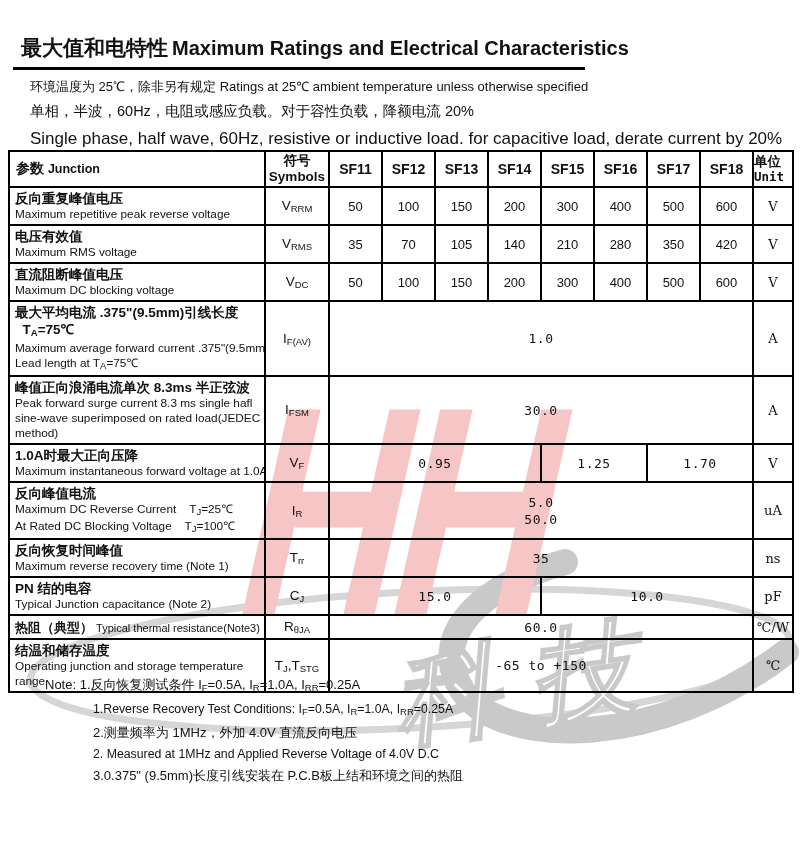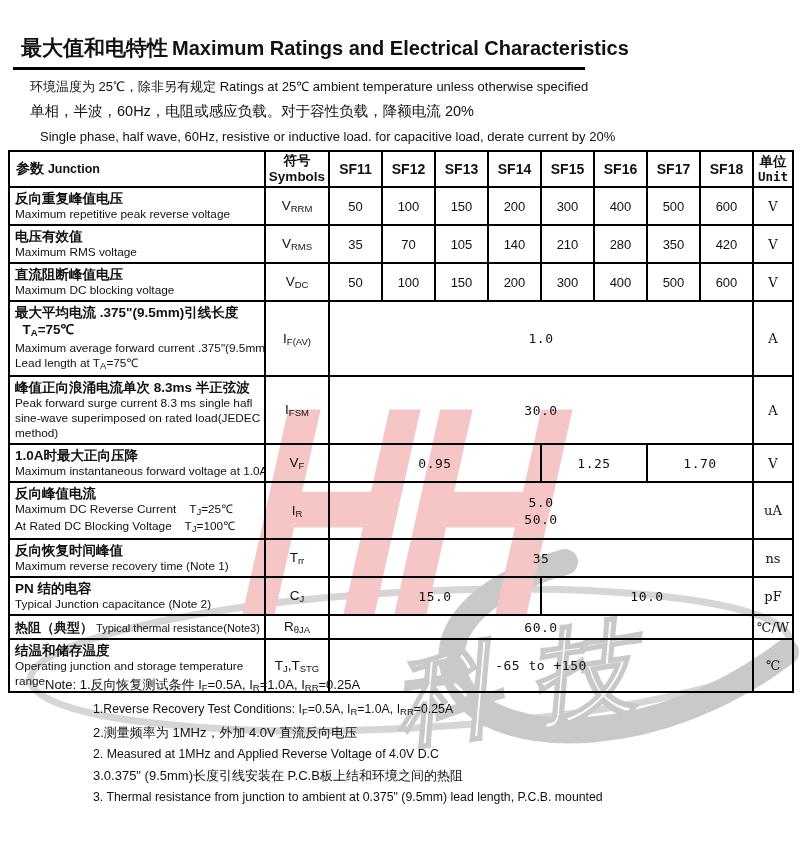--- a/index.html
+++ b/index.html
@@ -30,42 +30,42 @@
   .title-wrap {
     position:absolute; left:13px; top:32px; width:572px;
     border-bottom:3px solid #000; padding:2px 0 5px 8px;
   }
   .title-wrap h1 { font-size:20px; font-weight:bold; white-space:nowrap; }
   .title-zh { font-size:21px; margin-right:4px; }
   .conds { position:absolute; left:30px; top:77px; width:740px; }
   .cond { white-space:pre; }
   .cond:nth-child(1) { font-size:13px;   margin-bottom:6px; }
   .cond:nth-child(2) { font-size:14.5px; margin-bottom:8px; }
-  .cond:nth-child(3) { font-size:13px;margin-left:10px; }
+  .cond:nth-child(3) { font-size:17px; }
   
   table.ratings {
     position:absolute; left:8px; top:150px; width:784px;
     border-collapse:collapse; table-layout:fixed; background:transparent;
   }
   .ratings th, .ratings td {
     border:2px solid #000; vertical-align:middle; background:transparent;
     overflow:hidden;
   }
   thead tr { height:36px; }
   tbody tr.r1  { height:36px; } tbody tr.r2  { height:33px; }
   tbody tr.r3  { height:33px; } tbody tr.r4  { height:72px; }
   tbody tr.r5  { height:66px; } tbody tr.r6  { height:36px; }
   tbody tr.r7  { height:55px; } tbody tr.r8  { height:34px; }
   tbody tr.r9  { height:36px; } tbody tr.r10 { height:24px; }
   tbody tr.r11 { height:46px; }
   th.param-h { text-align:left; padding-left:6px; font-size:14px; white-space:nowrap; }
   th.param-h .enb { font-size:12.5px; }
   th.sym-h   { text-align:center; font-size:13.5px; line-height:16px; }
   th.model-h { text-align:center; font-size:14px; }
-  th.unit-h  { text-align:center; font-size:13.5px; line-height:15px; }
+  th.unit-h  { text-align:left; font-size:13.5px; line-height:15px; }
   th.unit-h .unit-en { font-family:"DejaVu Sans Mono", monospace; font-size:12.5px; }
   td.param { text-align:left; padding:2px 12px 2px 5px; }
   td.param .zh { font-size:13.5px; font-weight:bold; line-height:17px; white-space:pre; }
   td.param .en { font-size:11.8px; line-height:15px; white-space:pre; }
   tr.r10 td.param .zh { font-size:13px; display:inline; }
   tr.r10 td.param .en { font-size:11px; display:inline; }
   tr.r10 td.param div { white-space:nowrap; }
   td.sym  { text-align:center; font-size:13.5px; }
   sub { font-size:9.5px; vertical-align:-2px; letter-spacing:0; }
   td.val  { text-align:center; font-size:13px; }
@@ -275,16 +275,15 @@
         </tr>
       </tbody>
   </table>
 
   <div class="notes" id="notes">
       <div class="note-line first zh"><span>Note: </span>1.反向恢复测试条件 I<sub>F</sub>=0.5A, I<sub>R</sub>=1.0A, I<sub>RR</sub>=0.25A</div>
       <div class="note-line">1.Reverse Recovery Test Conditions: I<sub>F</sub>=0.5A, I<sub>R</sub>=1.0A, I<sub>RR</sub>=0.25A</div>
       <div class="note-line zh">2.测量频率为 1MHz，外加 4.0V 直流反向电压</div>
       <div class="note-line">2. Measured at 1MHz and Applied Reverse Voltage of 4.0V D.C</div>
       <div class="note-line zh">3.0.375" (9.5mm)长度引线安装在 P.C.B板上结和环境之间的热阻</div>
-      <div class="note-line">3. Thermal resistance from junction to ambient at 0.375" (9.5mm) lead length, P.C.B. mounted</div>
     </div>
 
 </div>
 
 </body></html>

